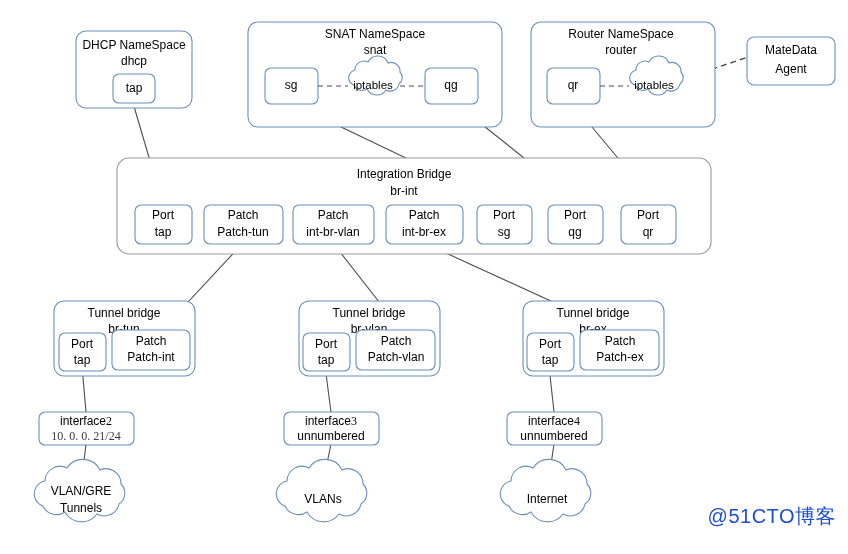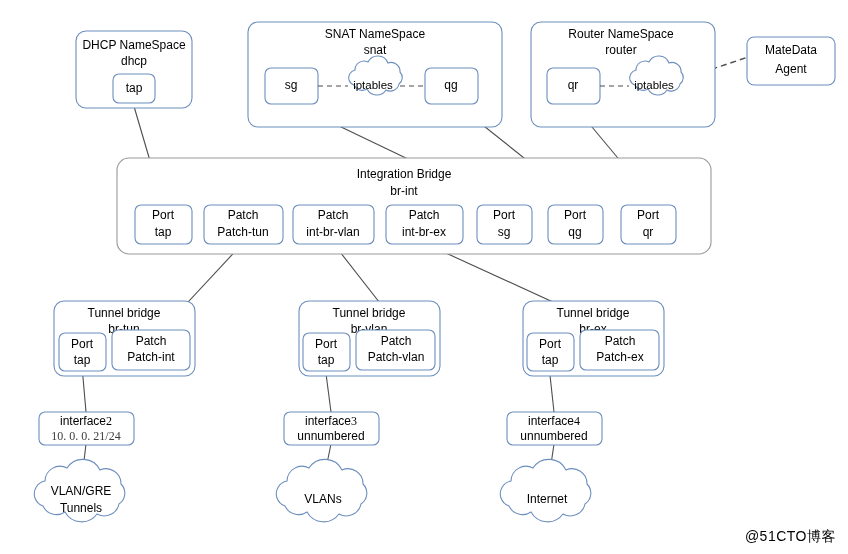--- a/index.html
+++ b/index.html
@@ -70,24 +70,24 @@
     font-family: "Liberation Serif", serif;
     font-size: 12px;
     fill: #3b3b3b;
   }
   tspan.serif-num {
     font-family: "Liberation Serif", serif;
   }
   .watermark {
     position: absolute;
     right: 12px;
-    bottom: 8px;
+    bottom: 24px;
     font-family: "Liberation Sans", sans-serif;
-    font-size: 14px;
-    color: #000000;
+    font-size: 20px;
+    color: #1d4ed8;
     letter-spacing: 0.5px;
     white-space: nowrap;
   }
 </style>
 </head>
 <body>
 
 <div id="canvas-wrap">
 
   <svg id="diagram" viewBox="0 0 848 554">

